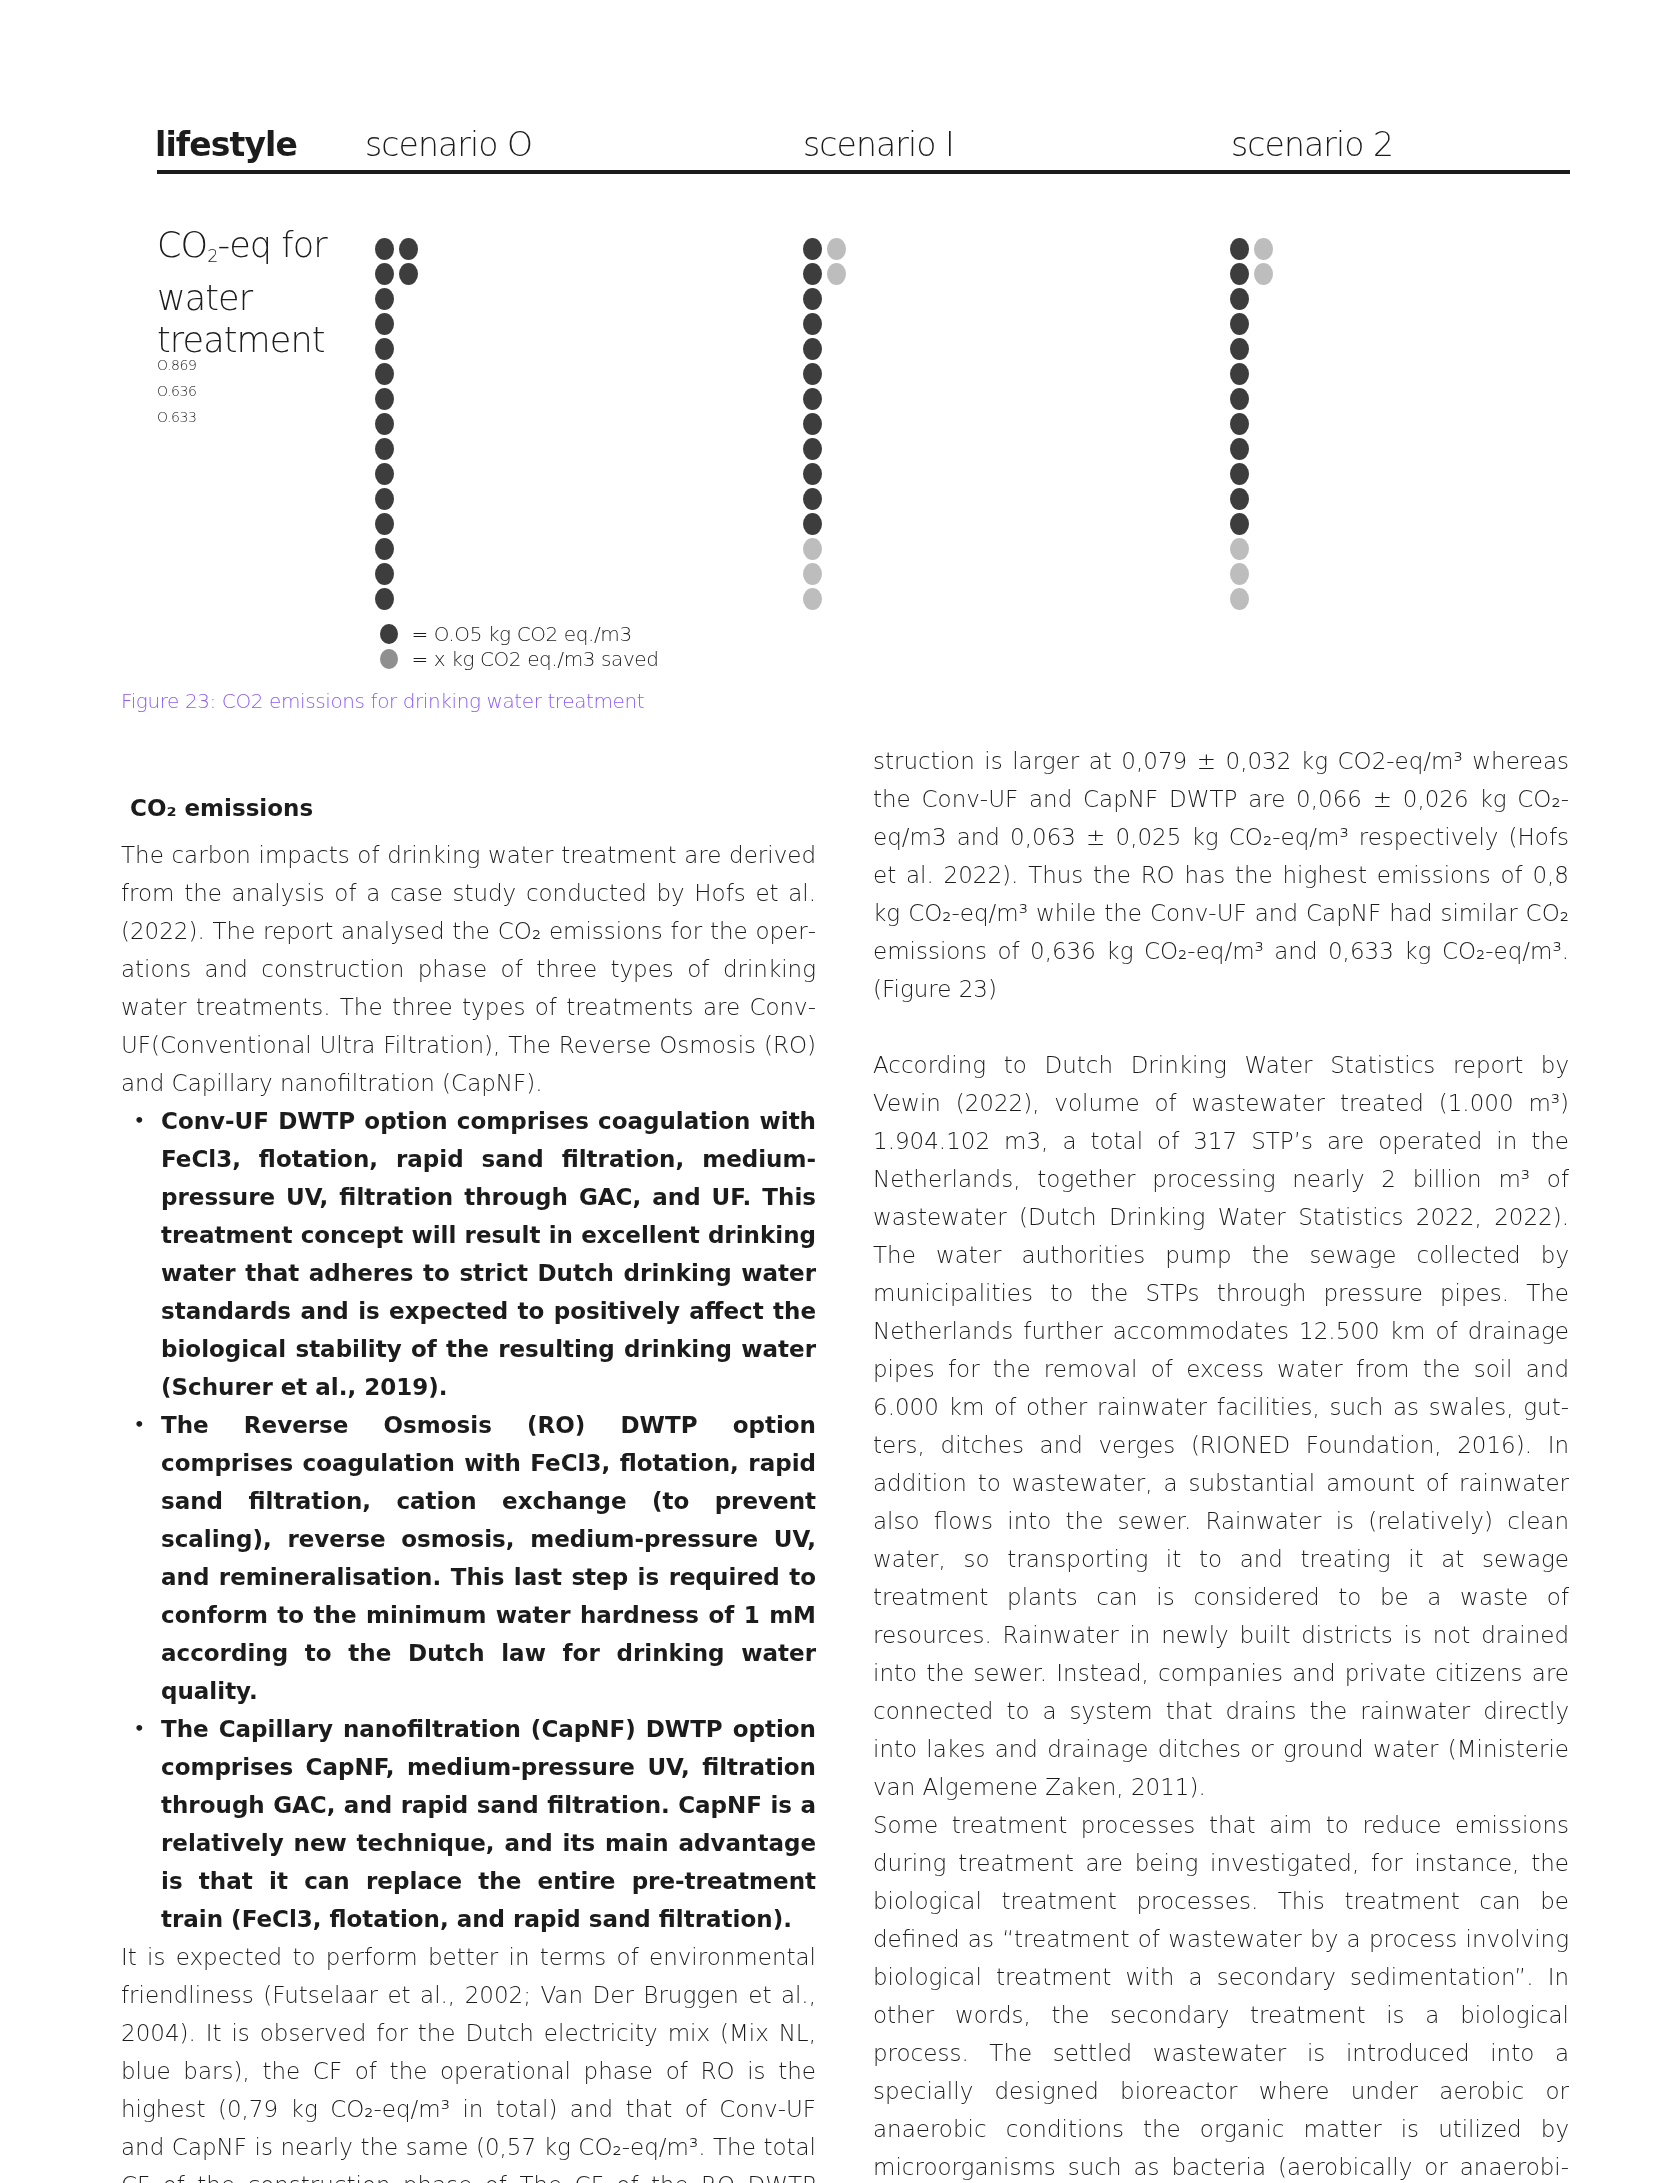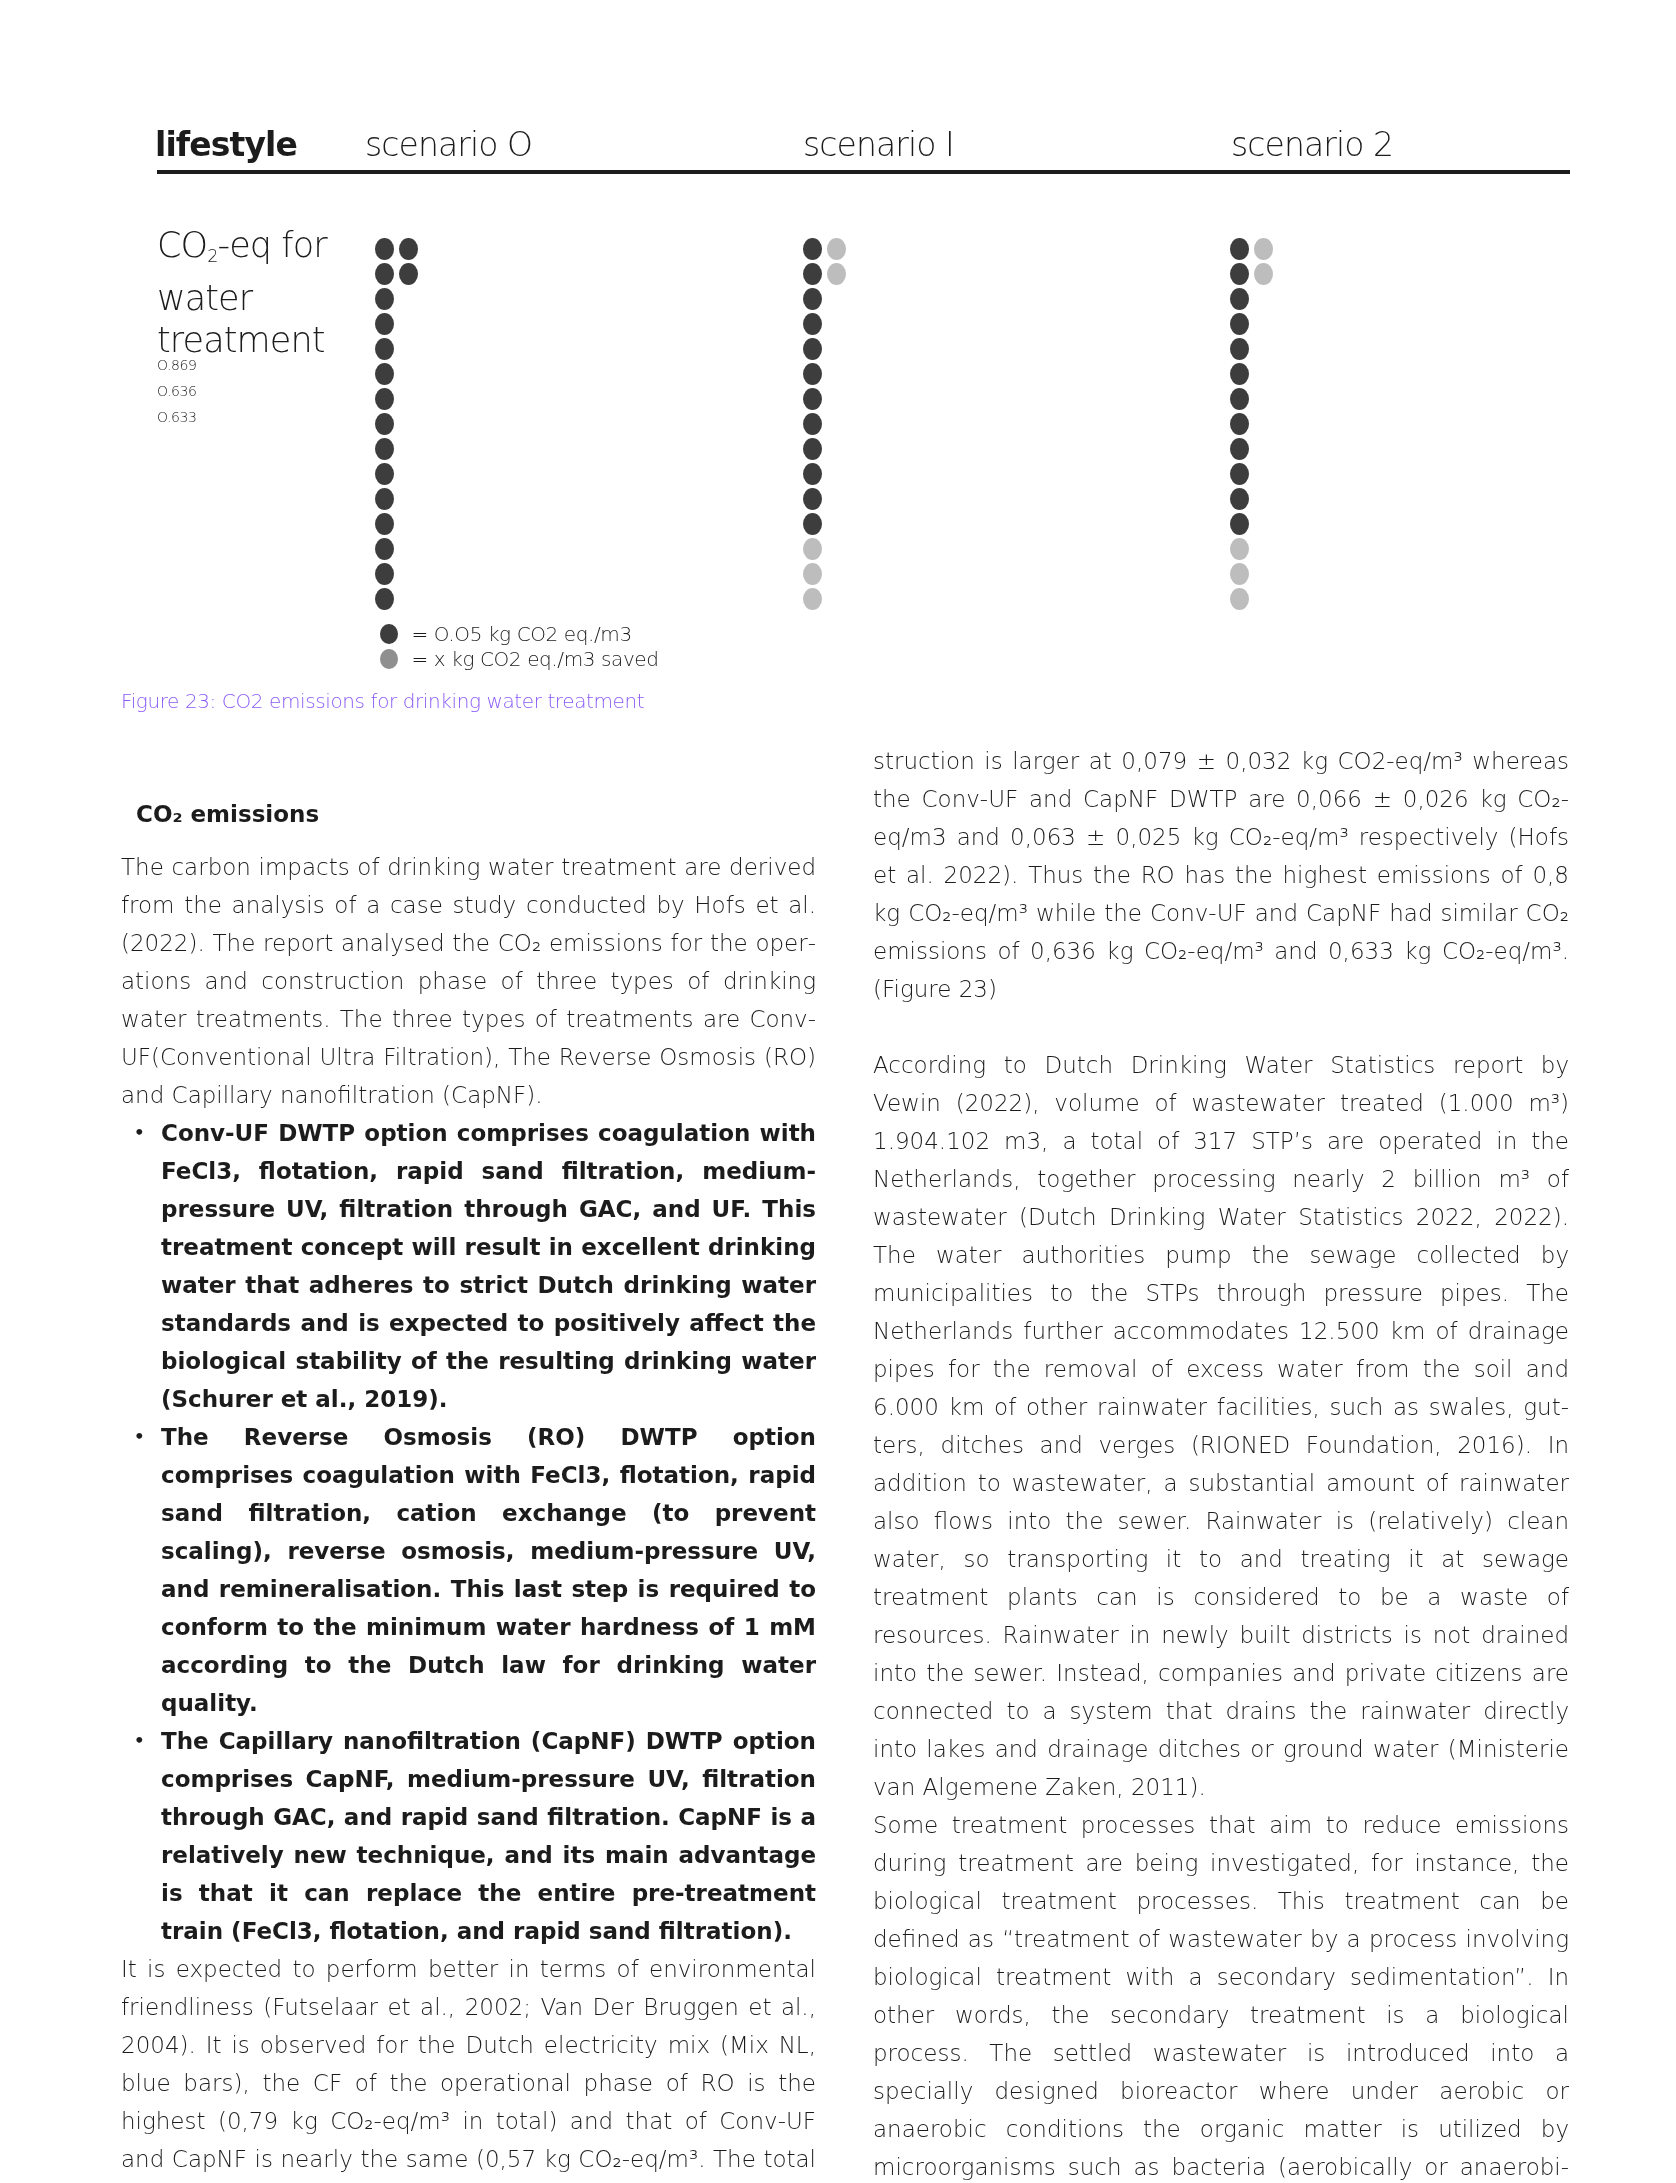--- a/index.html
+++ b/index.html
@@ -24,21 +24,21 @@
   .legend-row { display: flex; align-items: center; gap: 14px; height: 24.5px; }
   .legend-row .dot { width: 17.5px; height: 20px; }
   .legend-row span { font-size: 20px; font-weight: 300; letter-spacing: -0.4px; }
   .legend-row .light { background: #8f8f8f; }
   .caption { position: absolute; left: 121px; top: 689px; font-size: 20px; font-weight: 300; letter-spacing: -0.4px; color: #8b5cf6; }
   
   .col { position: absolute; top: 742px; width: 695px; font-size: 23px; line-height: 38px; text-align: justify; hyphens: manual; font-weight: 300; }
   .col.left { left: 121px; }
   .col.right { left: 873px; width: 696px; }
   .col p { margin: 0; }
-  .col h3 { margin: 15px; font-size: 23px; line-height: 38px; font-weight: 700; }
+  .col h3 { margin: 9px; font-size: 23px; line-height: 38px; font-weight: 700; }
   .gap { height: 38px; }
   .col ul { margin: 0; padding: 0; list-style: none; font-weight: bold; }
   .col li { position: relative; padding-left: 40px; }
   .col li::before { content: "•"; position: absolute; left: 13px; top: 0; font-size: 16.6px; }
 </style>
 </head>
 <body>
 
 <div class="hdr bold" style="left:155px;">lifestyle</div>
 <div class="hdr" style="left:365px;">scenario O</div>

